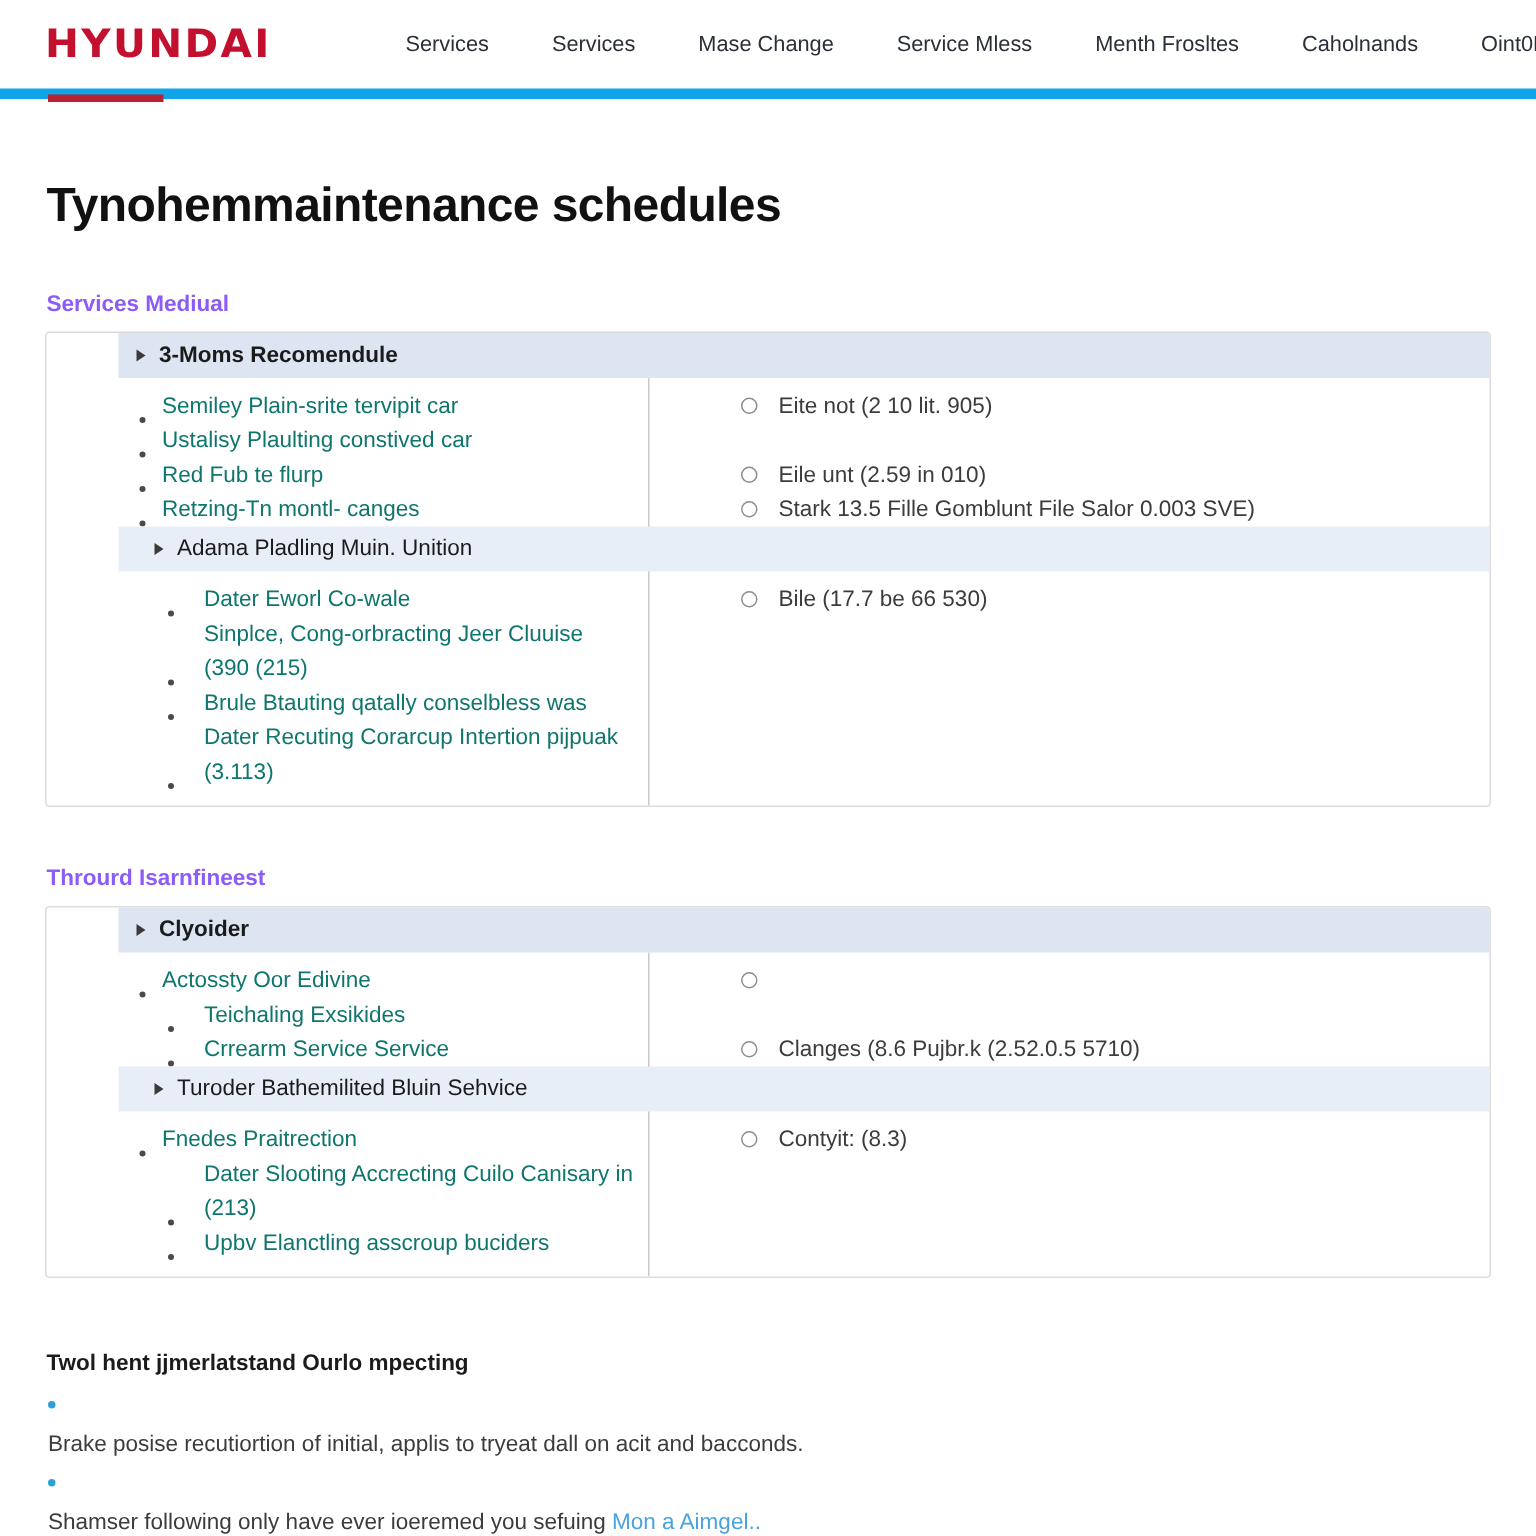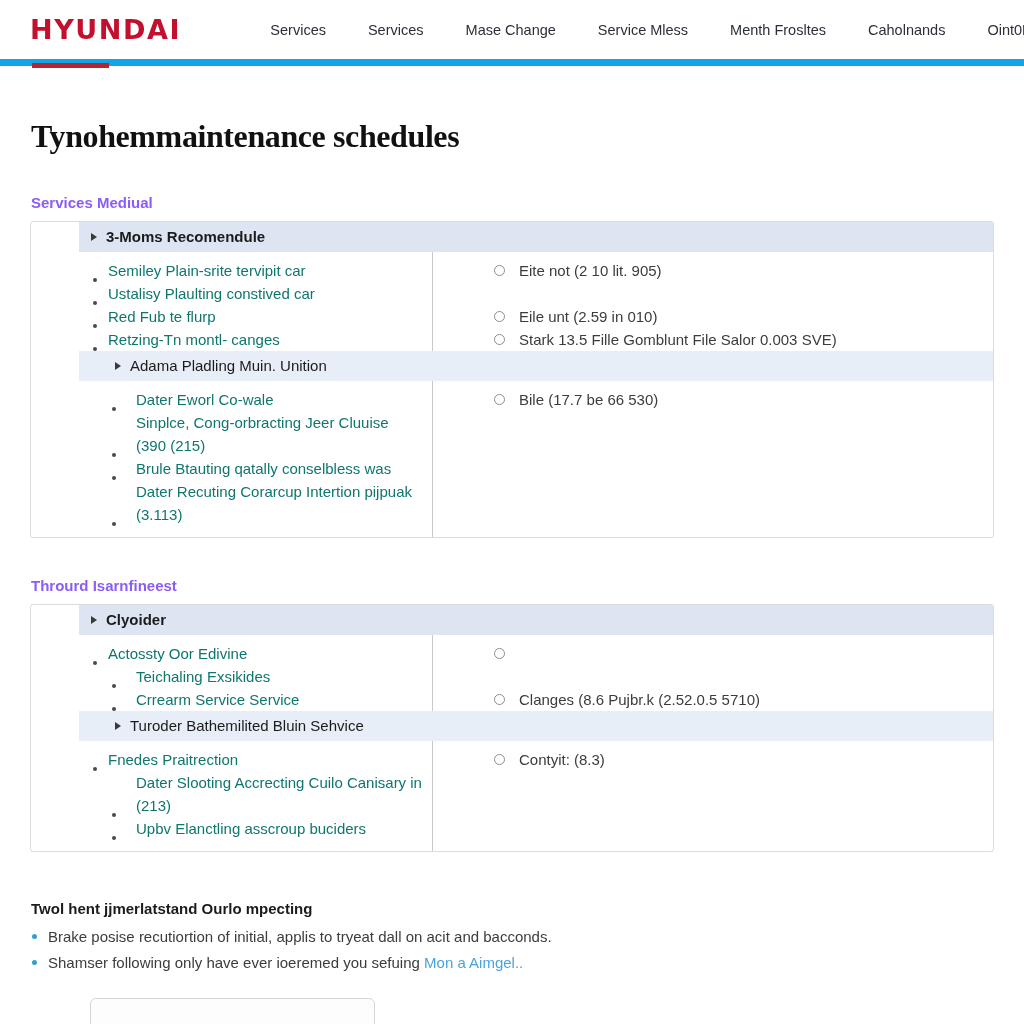--- a/index.html
+++ b/index.html
@@ -60,21 +60,21 @@
     padding: 6px 21px;
     cursor: pointer;
     white-space: nowrap;
   }
   .nav-item.with-caret { display: flex; align-items: center; gap: 7px; }
 
   
   .page { padding: 0 30px; }
 
   .page-title {
-    font-family: Liberation Serif, serif;
+    font-family: Liberation Sans, sans-serif;
     font-size: 32px;
     font-weight: 700;
     letter-spacing: -0.4px;
     color: #111111;
     margin: 52px 0 0 1px;
   }
 
   .section-label {
     font-size: 15px;
     font-weight: 700;
@@ -109,21 +109,21 @@
     align-items: center;
     gap: 9px;
     position: relative;
     z-index: 2;
     margin-left: 48px;
   }
   .group-head.sub {
     background: #e8eef8;
     font-weight: 400;
     font-size: 15px;
-    padding-left: 36px;
+    padding-left: 24px;
   }
   .tri {
     display: inline-block;
     width: 0; height: 0;
     border-top: 4.5px solid transparent;
     border-bottom: 4.5px solid transparent;
     border-left: 6px solid #3a3a3a;
     flex: 0 0 auto;
   }
 
@@ -190,20 +190,21 @@
     margin: 48px 0 7px 1px;
   }
   .note-li {
     display: flex;
     align-items: flex-start;
     gap: 11px;
     font-size: 15px;
     color: #3c3c3c;
     line-height: 26px;
     margin-left: 2px;
+    flex-direction: column;
   }
   .note-dot {
     flex: 0 0 auto;
     width: 5px; height: 5px;
     border-radius: 50%;
     background: #2f9fd8;
     margin-top: 10px;
   }
   .link { color: #4aa3dd; }
 

